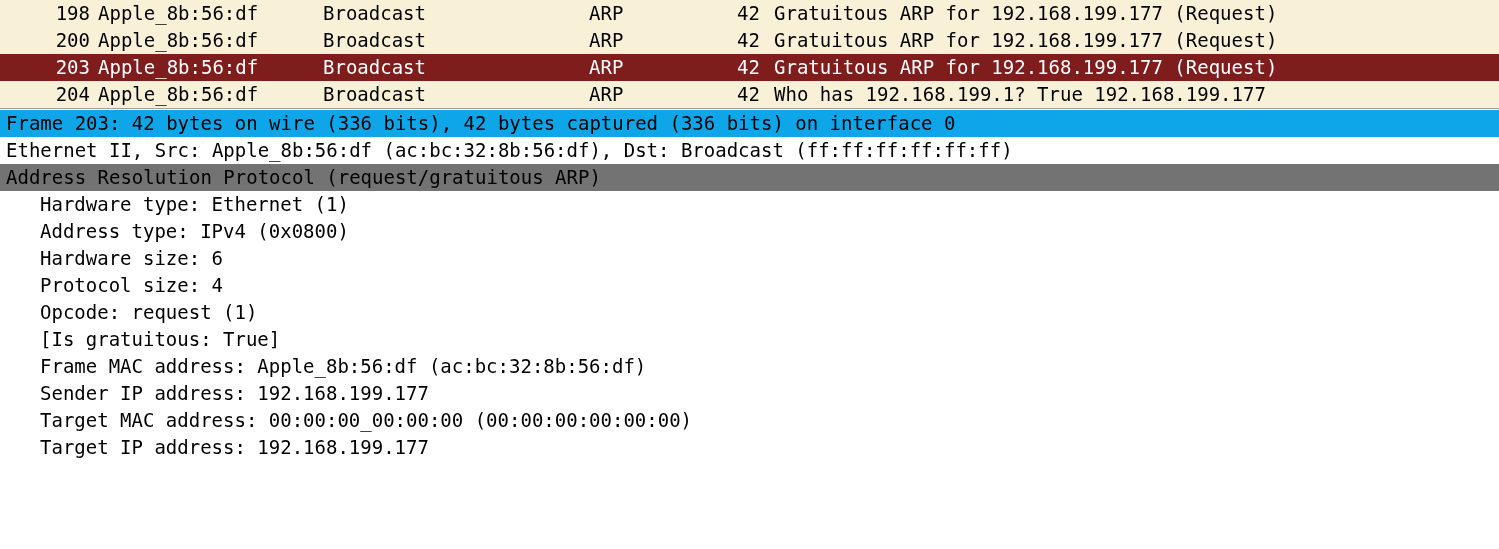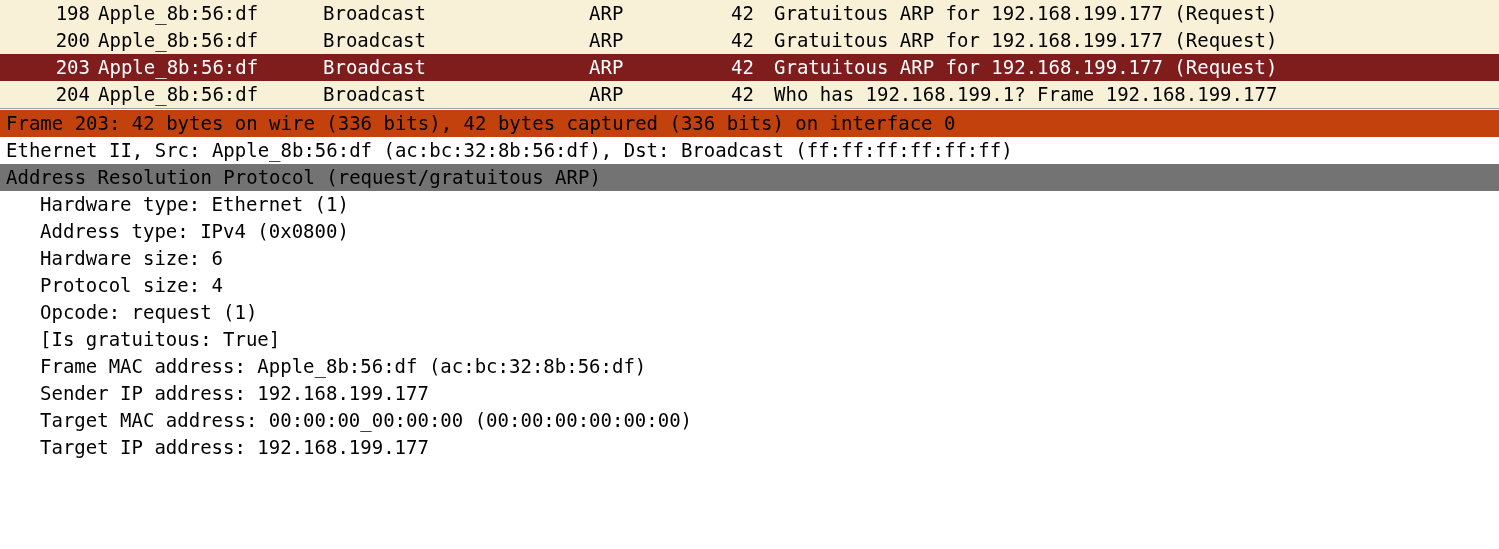--- a/index.html
+++ b/index.html
@@ -43,21 +43,21 @@
       width: 258px;
       color: #000;
     }
     .col-proto {
       width: 142px;
       color: #000;
       margin-left: 8px;
     }
     .col-len {
       width: 35px;
-      text-align: left;
+      text-align: center;
       color: #000;
     }
     .col-info {
       flex: 1;
       padding-left: 8px;
       color: #000;
     }
     .packet-row.selected .col-no,
     .packet-row.selected .col-source,
     .packet-row.selected .col-dest,
@@ -70,21 +70,21 @@
       border-top: 1px solid #a0a0a0;
       padding-top: 1px;
     }
     .detail-line {
       line-height: 27px;
       height: 27px;
       white-space: pre;
       padding-left: 6px;
     }
     .detail-line.alt-bg {
-      background: #c2410c;
+      background: #0ea5e9;
     }
     .detail-line.section-bg {
       background: #737373;
     }
     .detail-line.indent {
       padding-left: 40px;
     }
     .watermark {
       position: absolute;
       right: 16px;
@@ -123,21 +123,21 @@
     <span class="col-proto">ARP</span>
     <span class="col-len">42</span>
     <span class="col-info">Gratuitous ARP for 192.168.199.177 (Request)</span>
   </div>
   <div class="packet-row">
     <span class="col-no">204</span>
     <span class="col-source">Apple_8b:56:df</span>
     <span class="col-dest">Broadcast</span>
     <span class="col-proto">ARP</span>
     <span class="col-len">42</span>
-    <span class="col-info">Who has 192.168.199.1? Frame 192.168.199.177</span>
+    <span class="col-info">Who has 192.168.199.1? True 192.168.199.177</span>
   </div>
 </div>
 
 <div class="details-pane">
   <div class="detail-line alt-bg">Frame 203: 42 bytes on wire (336 bits), 42 bytes captured (336 bits) on interface 0</div>
   <div class="detail-line">Ethernet II, Src: Apple_8b:56:df (ac:bc:32:8b:56:df), Dst: Broadcast (ff:ff:ff:ff:ff:ff)</div>
   <div class="detail-line section-bg">Address Resolution Protocol (request/gratuitous ARP)</div>
   <div class="detail-line indent">Hardware type: Ethernet (1)</div>
   <div class="detail-line indent">Address type: IPv4 (0x0800)</div>
   <div class="detail-line indent">Hardware size: 6</div>

